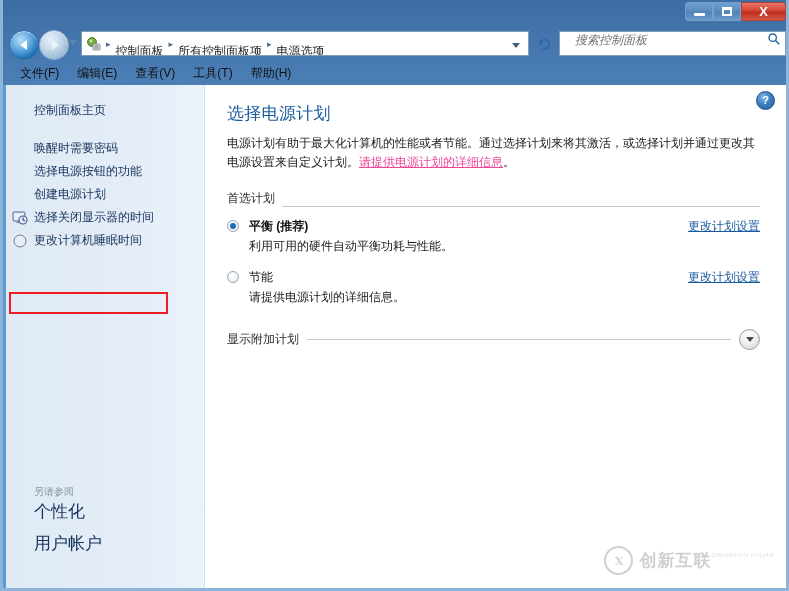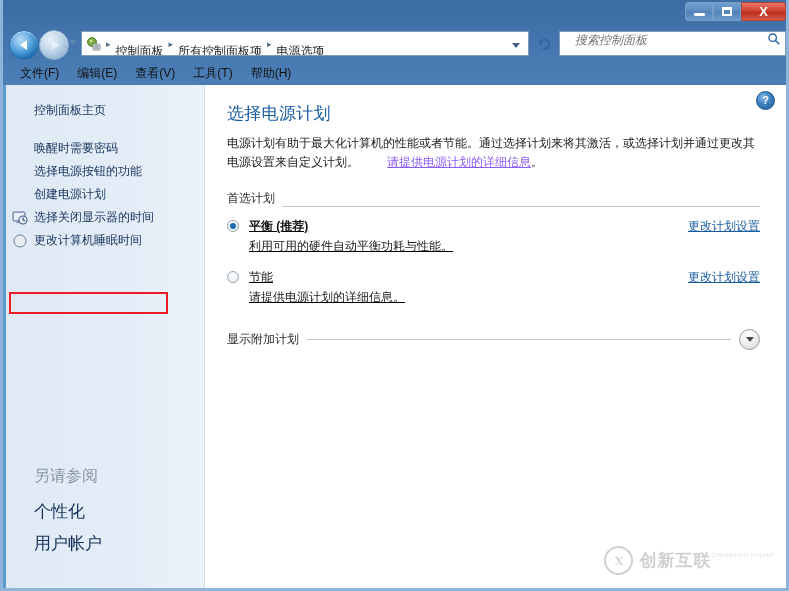--- a/index.html
+++ b/index.html
@@ -270,23 +270,23 @@
     pointer-events: none;
   }
   #seealso {
     position: absolute;
     left: 0; bottom: 24px;
     width: 100%;
     padding-left: 28px;
     box-sizing: border-box;
   }
   #seealso-title {
-    font-size: 16px;
+    font-size: 10px;
     color: #8a96a3;
-    margin-bottom: 13px;
+    margin-bottom: 1px;
   }
   .seealso-link {
     font-size: 17px;
     color: #16325c;
     margin-bottom: 9px;
   }
 
   
   #content {
     flex: 1;
@@ -316,23 +316,22 @@
     letter-spacing: .3px;
   }
   #page-desc {
     font-size: 12px;
     color: #1b1b1b;
     line-height: 19px;
     max-width: 528px;
     margin-bottom: 18px;
   }
   #page-desc a {
-    color: #8b5cf6;
+    color: #ec4899;
     text-decoration: underline;
-    margin-left: 28px;
   }
   .group-header {
     display: flex;
     align-items: flex-end;
     gap: 7px;
     margin-bottom: 11px;
   }
   .group-header .label {
     font-size: 12px;
     color: #2b2b2b;
@@ -340,21 +339,20 @@
   }
   .group-header .rule {
     flex: 1;
     height: 1px;
     background: #c8c8c8;
   }
   .plan-row {
     position: relative;
     margin-bottom: 14px;
     padding-left: 22px;
-    text-decoration: underline;
   }
   .radio {
     position: absolute;
     left: 0; top: 2px;
     width: 12px; height: 12px;
     border-radius: 50%;
     border: 1px solid #9aa7b2;
     background: radial-gradient(circle at 40% 32%, #ffffff 0%, #f1f4f7 55%, #dfe5ea 100%);
     box-sizing: border-box;
   }

